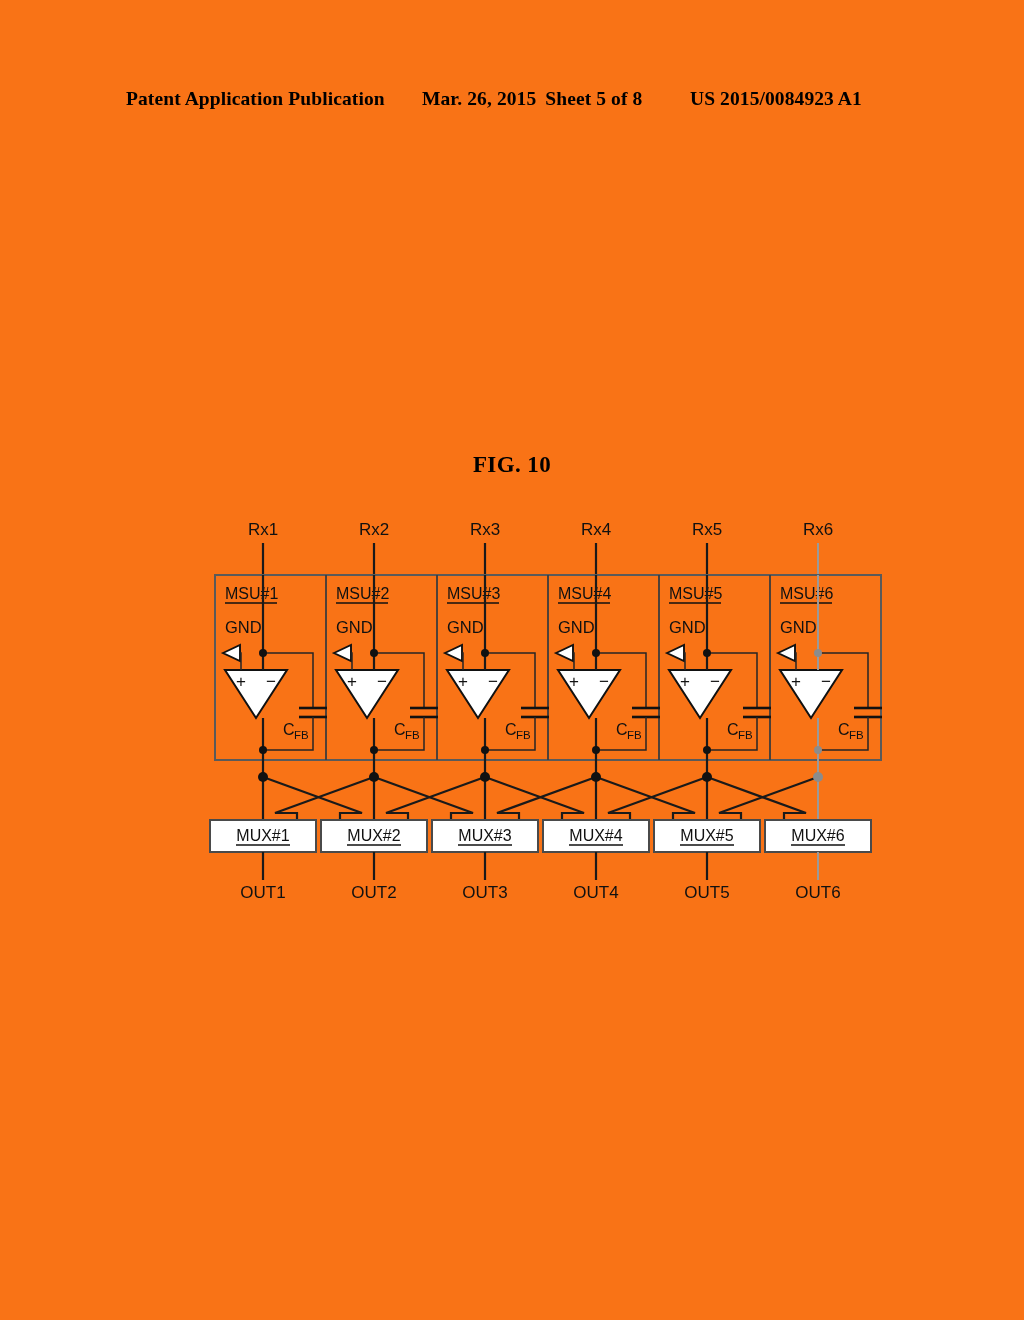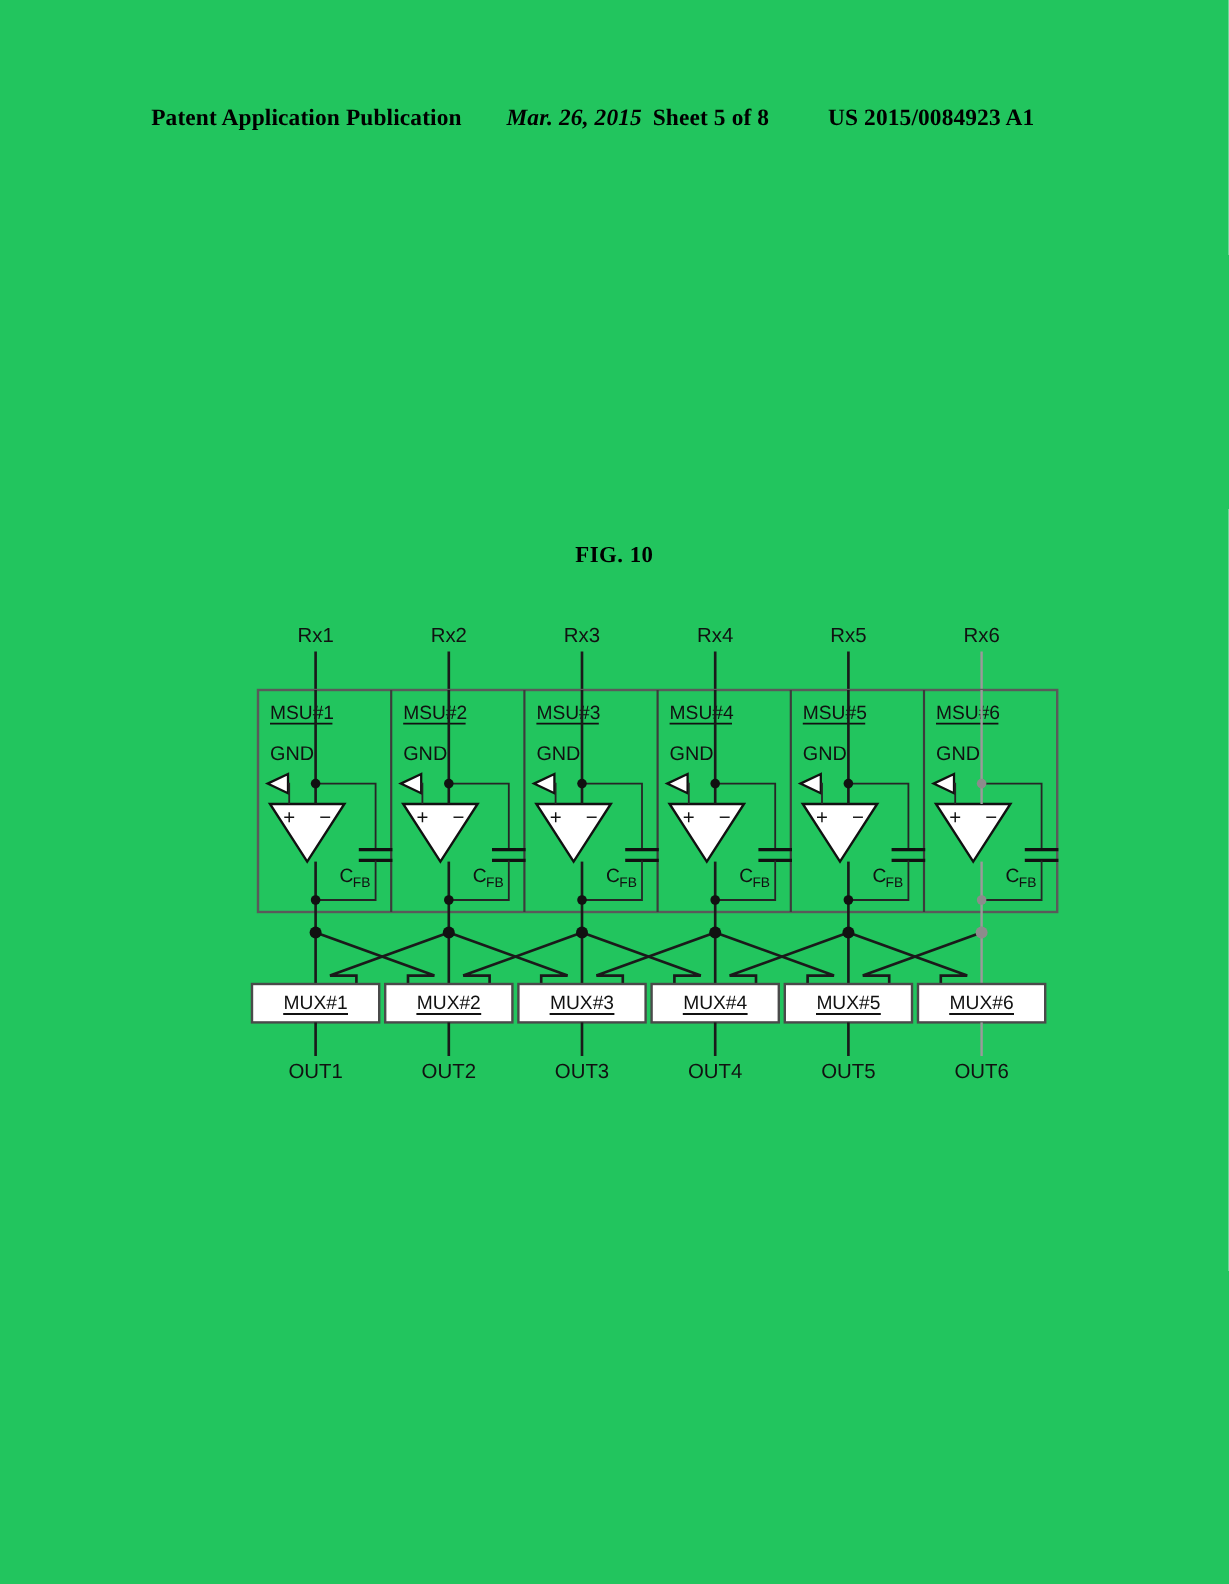--- a/index.html
+++ b/index.html
@@ -13,21 +13,21 @@
     position: relative;
     font-family: "Liberation Serif", serif;
     color: #000000;
     overflow: hidden;
   }
   #page {
     position: absolute;
     left: 0; top: 0;
     width: 1024px;
     height: 1320px;
-    background: #22c55e;
+    background: #f97316;
   }
   
   #pub-header {
     position: absolute;
     left: 0;
     top: 86px;
     width: 1024px;
     height: 26px;
     font-family: "Liberation Serif", serif;
     font-weight: bold;
@@ -36,32 +36,32 @@
     white-space: nowrap;
   }
   #pub-header .hcell {
     position: absolute;
     top: 0;
     line-height: 26px;
   }
   #h-left  { left: 126px; }
   #h-mid   { left: 422px; }
   #h-right { left: 690px; }
-  #h-mid .hmid-date  { margin-right: 9px; font-style: italic; }
+  #h-mid .hmid-date  { margin-right: 9px; }
 
   
   #fig-title {
     position: absolute;
     left: 0;
     top: 452px;
     width: 1024px;
     text-align: center;
     font-family: "Liberation Serif", serif;
     font-weight: bold;
-    font-size: 19px;
+    font-size: 23px;
     letter-spacing: 0.4px;
   }
   #fig-svg-wrap {
     position: absolute;
     left: 0;
     top: 505px;
     width: 1010px;
     height: 430px;
     padding-left: 45px;
   }

